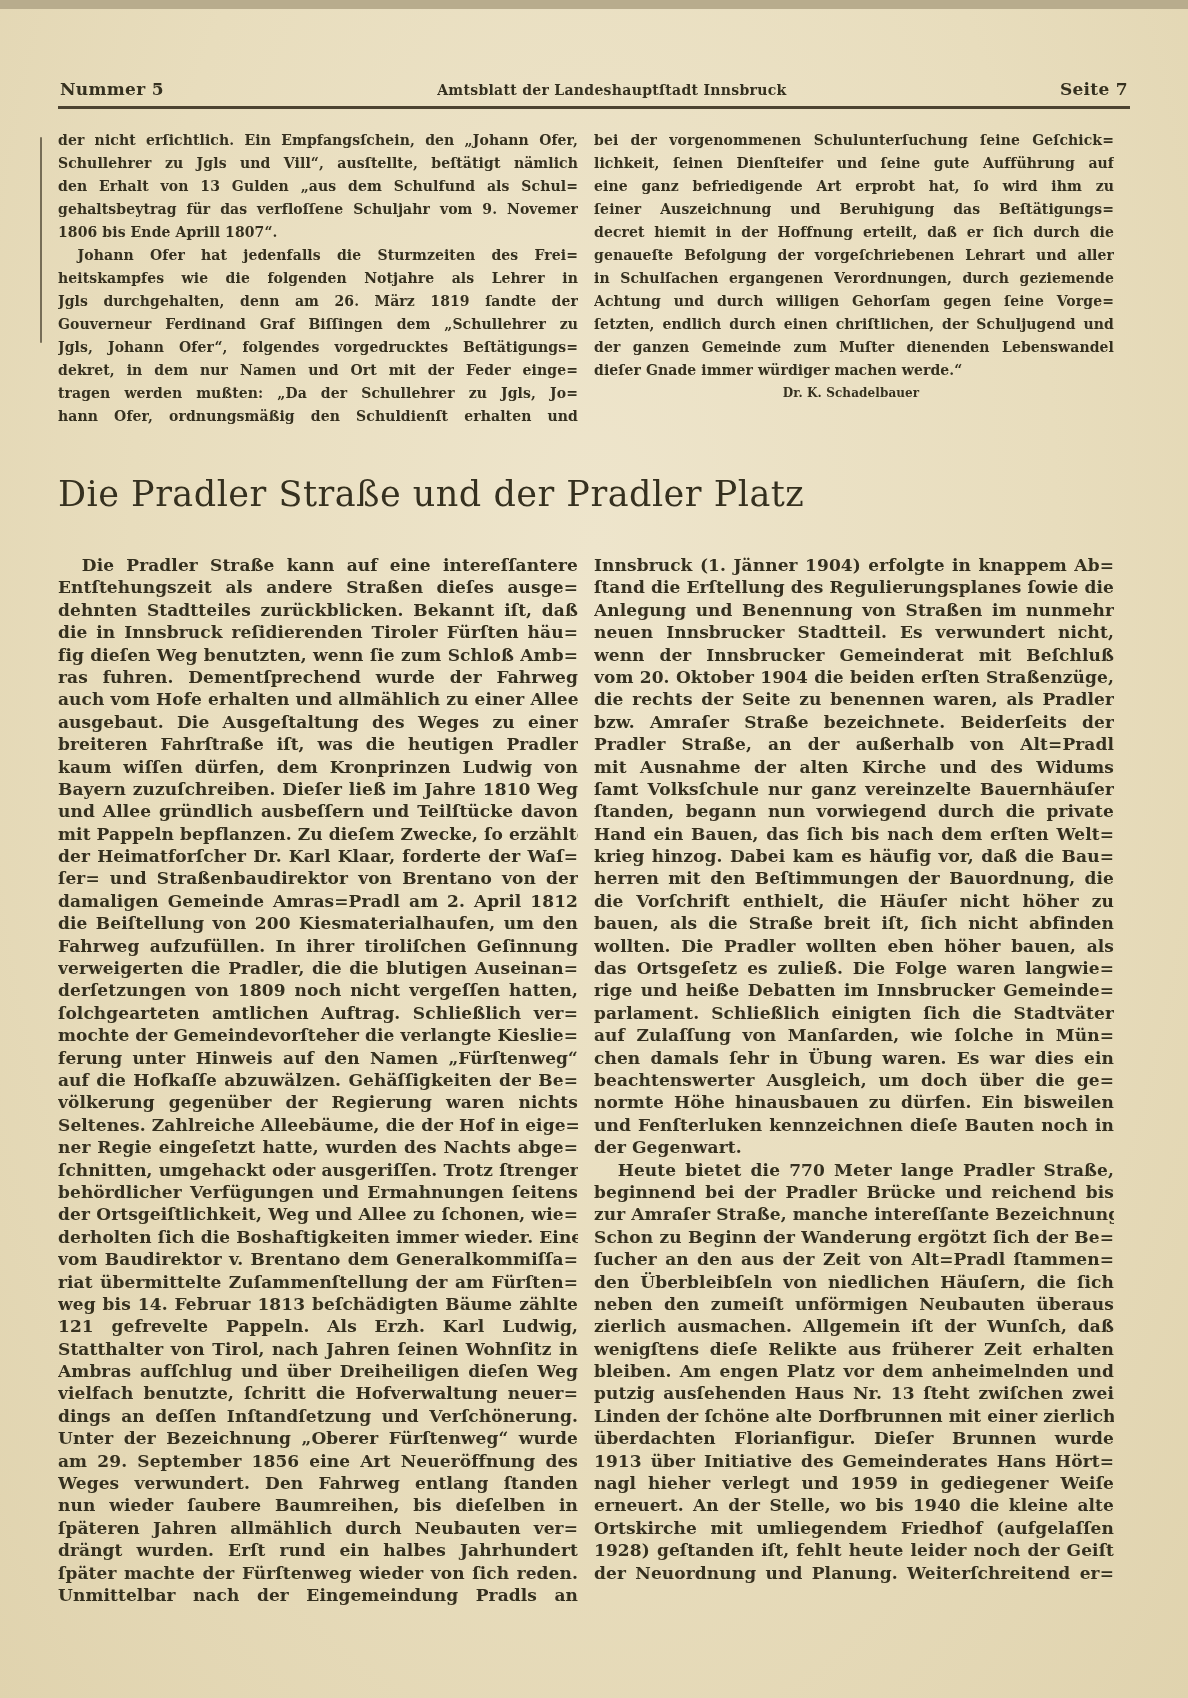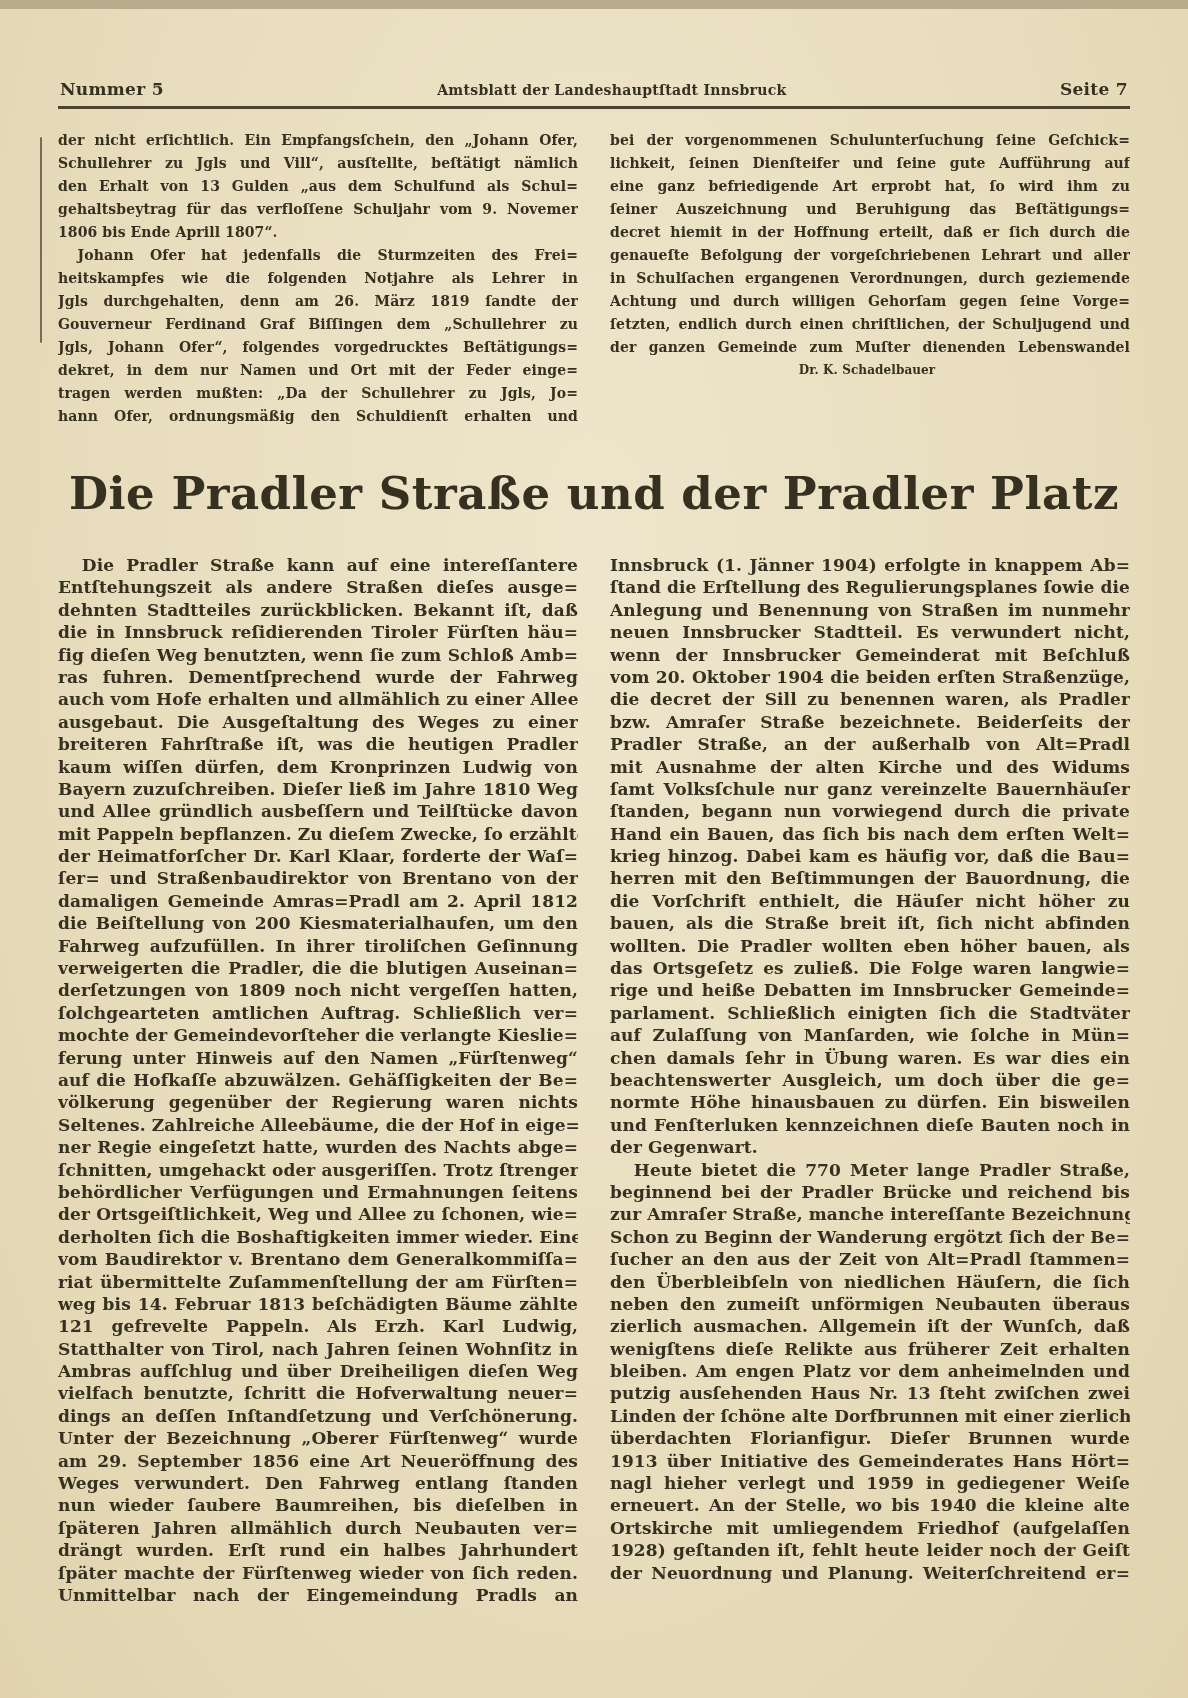--- a/index.html
+++ b/index.html
@@ -16,40 +16,40 @@
     font-family:"DejaVu Serif","Liberation Serif",serif;
     overflow:hidden;
   }
   .header-row{
     display:flex;justify-content:space-between;align-items:baseline;
     font-weight:bold;font-size:17px;letter-spacing:.3px;padding:0 2px;
   }
   .header-title{font-size:14px;}
   .rule{border:0;border-top:3px solid #4c4331;margin:7px 0 0 0;}
   .top-section{margin-top:20px;}
-  .cols{display:flex;gap:32px;}
+  .cols{display:flex;gap:16px;}
   .col{width:520px;box-sizing:border-box;}
   .top-section .col{font-size:14px;font-weight:bold;line-height:23px;letter-spacing:.1px;}
   .article-section .col{font-size:17px;font-weight:bold;line-height:22.4px;letter-spacing:.1px;}
   .tline{
     text-align:justify;
     text-align-last:justify;
     overflow:hidden;
     white-space:nowrap;
   }
   .top-section .tline{height:23px;}
   .article-section .tline{height:22.4px;}
   .tline.last{text-align-last:left;}
   .para.indent .tline:first-child{text-indent:1.4em;}
   .byline{
     text-align:center;font-weight:bold;font-size:12px;
     line-height:23px;padding-right:6px;
   }
   .headline{
-    text-align:center;font-weight:bold;font-size:45px;
+    font-weight:normal;font-size:35px;
     letter-spacing:.5px;margin:46px 0 40px 0;line-height:40px;
   }
   .scan-artifact{
     position:absolute;left:40px;top:128px;width:2px;height:206px;
     background:#3a3222;opacity:.65;border-radius:1px;
   }
 </style>
 </head>
 <body>
 
@@ -91,20 +91,21 @@
               <div class="tline">bei der vorgenommenen Schulunterſuchung ſeine Geſchick=</div>
               <div class="tline">lichkeit, ſeinen Dienſteifer und ſeine gute Aufführung auf</div>
               <div class="tline">eine ganz befriedigende Art erprobt hat, ſo wird ihm zu</div>
               <div class="tline">ſeiner Auszeichnung und Beruhigung das Beſtätigungs=</div>
               <div class="tline">decret hiemit in der Hoffnung erteilt, daß er ſich durch die</div>
               <div class="tline">genaueſte Befolgung der vorgeſchriebenen Lehrart und aller</div>
               <div class="tline">in Schulſachen ergangenen Verordnungen, durch geziemende</div>
               <div class="tline">Achtung und durch willigen Gehorſam gegen ſeine Vorge=</div>
               <div class="tline">ſetzten, endlich durch einen chriſtlichen, der Schuljugend und</div>
               <div class="tline">der ganzen Gemeinde zum Muſter dienenden Lebenswandel</div>
+              <div class="tline last">dieſer Gnade immer würdiger machen werde.“</div>
             </div>
           </div>
         <div class="byline">Dr. K. Schadelbauer</div>
       </div>
     </div>
   </div>
 
   <div class="headline">Die Pradler Straße und der Pradler Platz</div>
 
   <div class="article-section">
@@ -161,21 +162,21 @@
           </div>
         </div>
       <div class="col">
           <div class="para">
             <div class="tline">Innsbruck (1. Jänner 1904) erfolgte in knappem Ab=</div>
             <div class="tline">ſtand die Erſtellung des Regulierungsplanes ſowie die</div>
             <div class="tline">Anlegung und Benennung von Straßen im nunmehr</div>
             <div class="tline">neuen Innsbrucker Stadtteil. Es verwundert nicht,</div>
             <div class="tline">wenn der Innsbrucker Gemeinderat mit Beſchluß</div>
             <div class="tline">vom 20. Oktober 1904 die beiden erſten Straßenzüge,</div>
-            <div class="tline">die decret der Sill zu benennen waren, als Pradler</div>
+            <div class="tline">die rechts der Seite zu benennen waren, als Pradler</div>
             <div class="tline">bzw. Amraſer Straße bezeichnete. Beiderſeits der</div>
             <div class="tline">Pradler Straße, an der außerhalb von Alt=Pradl</div>
             <div class="tline">mit Ausnahme der alten Kirche und des Widums</div>
             <div class="tline">ſamt Volksſchule nur ganz vereinzelte Bauernhäuſer</div>
             <div class="tline">ſtanden, begann nun vorwiegend durch die private</div>
             <div class="tline">Hand ein Bauen, das ſich bis nach dem erſten Welt=</div>
             <div class="tline">krieg hinzog. Dabei kam es häufig vor, daß die Bau=</div>
             <div class="tline">herren mit den Beſtimmungen der Bauordnung, die</div>
             <div class="tline">die Vorſchrift enthielt, die Häuſer nicht höher zu</div>
             <div class="tline">bauen, als die Straße breit iſt, ſich nicht abfinden</div>

